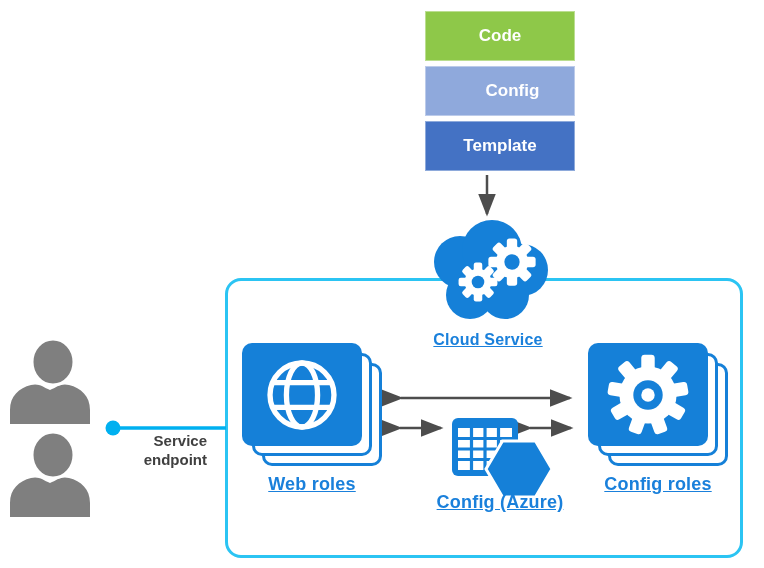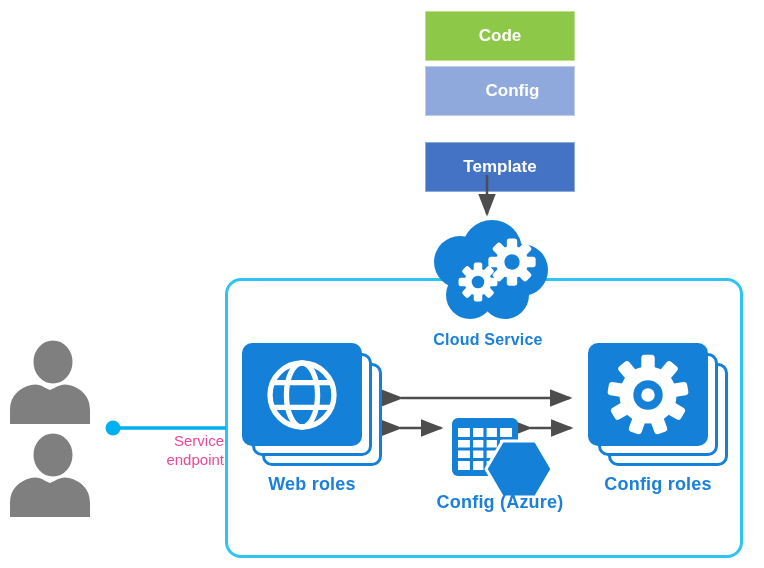--- a/index.html
+++ b/index.html
@@ -24,41 +24,41 @@
   .stack{position:absolute;width:140px;height:125px;}
   .stack .layer{
     position:absolute;width:120px;height:103px;border-radius:10px;
     background:#ffffff;border:3px solid #1580d8;box-sizing:border-box;
   }
   .stack .front{
     background:#1580d8;border:none;display:flex;align-items:center;justify-content:center;
   }
   .node-label{
     position:absolute;color:#1a80db;font-size:18px;font-weight:600;
-    text-align:center;letter-spacing:.2px;white-space:nowrap;
+    text-align:center;letter-spacing:.2px;white-space:nowrap;text-decoration:underline;
   }
   .endpoint-label{
-    position:absolute;left:124px;top:431px;width:100px;
-    color:#ec4899;font-size:15px;font-weight:400;text-align:right;line-height:19px;
+    position:absolute;left:107px;top:431px;width:100px;
+    color:#404040;font-size:15px;font-weight:700;text-align:right;line-height:19px;
   }
   .abs{position:absolute;}
   svg{display:block;}
 </style>
 </head>
 <body>
 
 <div class="canvas">
 
   <div class="pkg-box" style="top: 11px; background-color: rgb(142, 200, 73);">
     <span>Code</span>
   </div>
   <div class="pkg-box" style="top: 66px; background-color: rgb(143, 169, 220); padding-left: 25px;">
     <span>Config</span>
   </div>
-  <div class="pkg-box" style="top: 121px; background-color: rgb(68, 114, 196); margin-top: 21px;">
+  <div class="pkg-box" style="top: 121px; background-color: rgb(68, 114, 196);">
     <span>Template</span>
   </div>
 
   <div class="boundary"></div>
 
   <svg class="abs" style="left:0;top:0" width="764" height="568">
     <defs>
       <marker id="ah" markerWidth="10" markerHeight="8" refX="8" refY="3.5" orient="auto">
         <polygon points="0 0, 9 3.5, 0 7" fill="#4d4d4d"></polygon>
       </marker>

